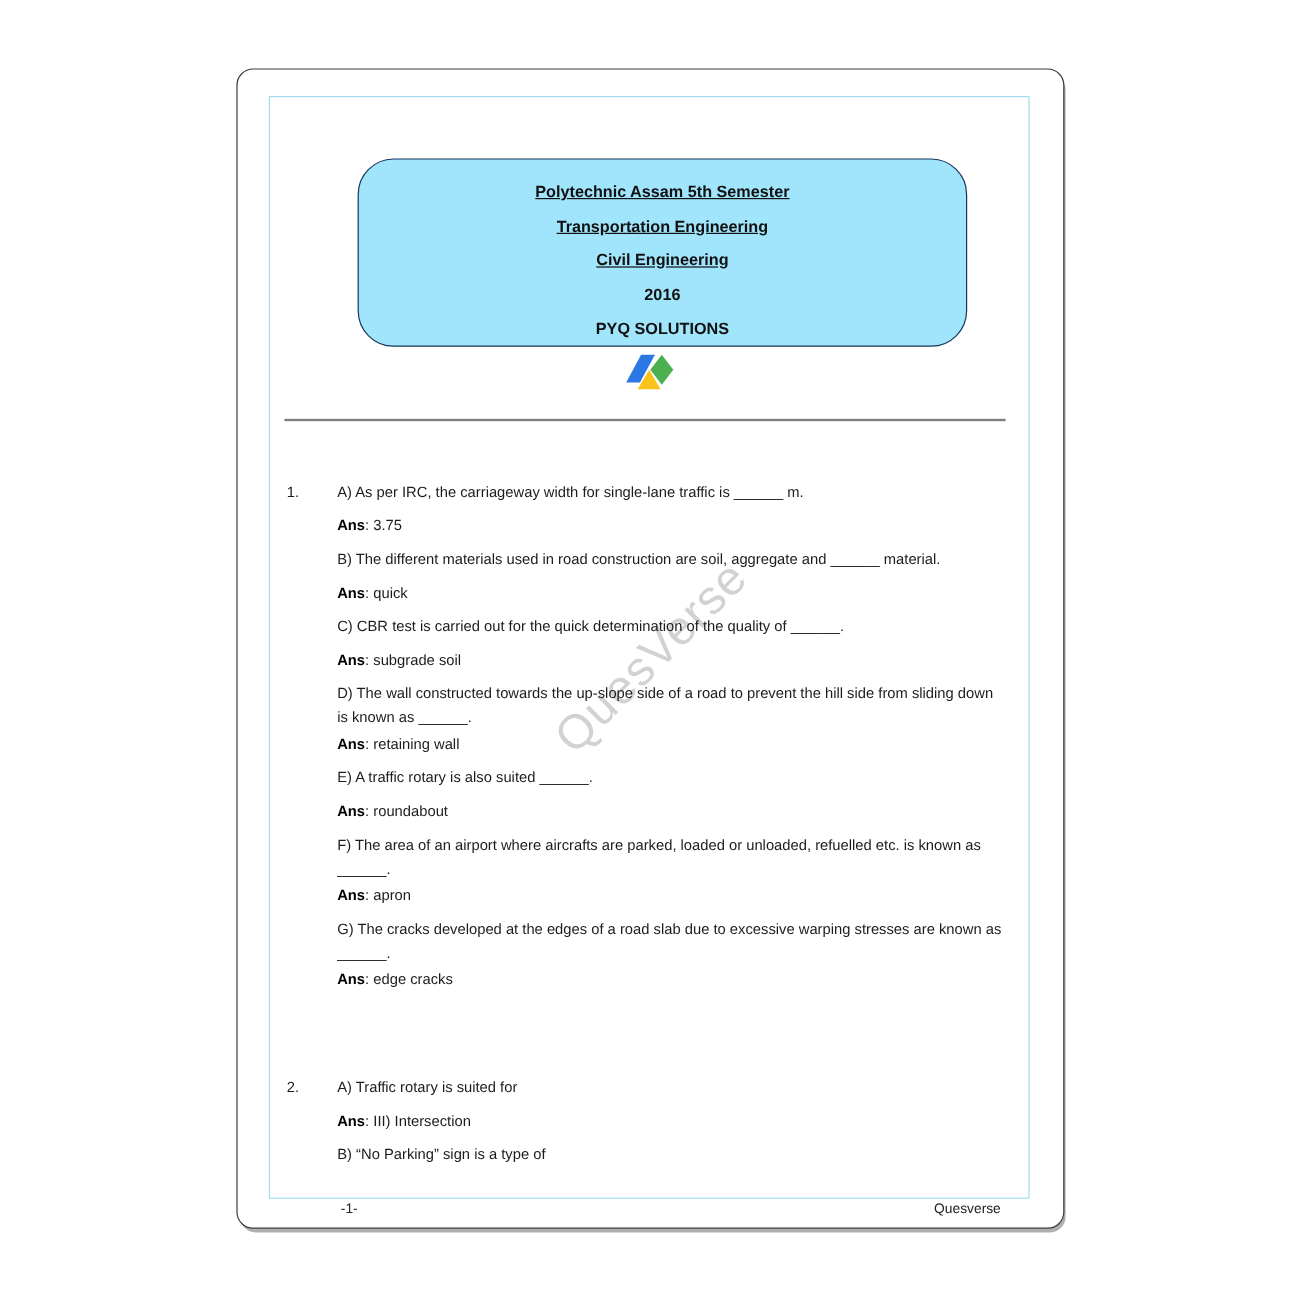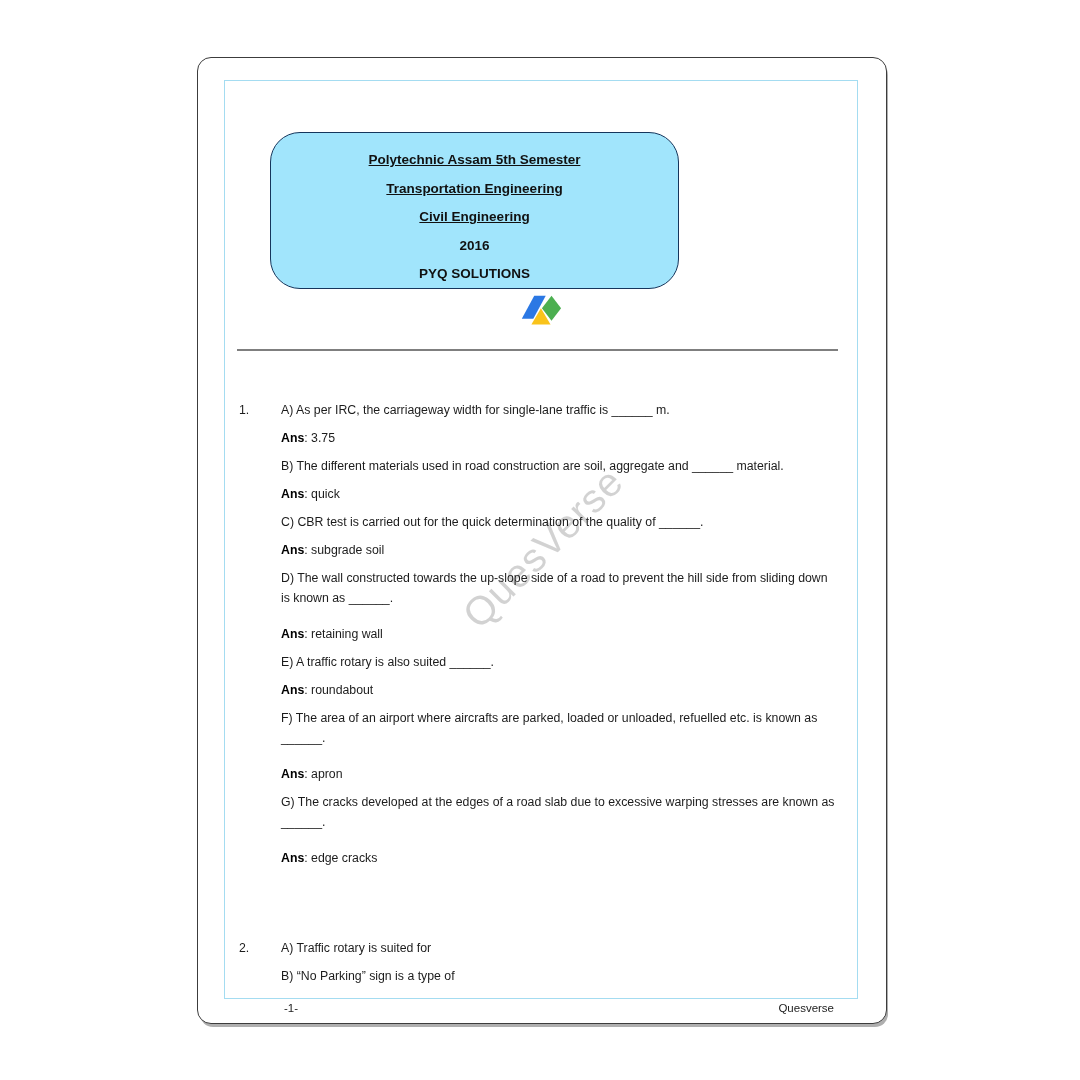--- a/index.html
+++ b/index.html
@@ -10,21 +10,21 @@
   .page{
     position:absolute;left:197px;top:57px;width:688px;height:965px;
     border:1.5px solid var(--page-border,#3c3c3c);border-radius:14px;background:#fff;
     box-shadow:2px 4px 0 -1px rgba(110,110,110,.55);
   }
   .inner-frame{
     position:absolute;left:26px;top:22px;width:632px;height:917px;
     border:1px solid var(--inner-frame,#a4dcf1);pointer-events:none;
   }
   .header-box{
-    position:absolute;left:72px;top:74px;width:409px;height:157px;
+    position:absolute;left:100px;top:74px;width:508px;height:157px;
     background:var(--header-fill,#a1e5fc);
     border:1.6px solid var(--header-border,#16365c);border-radius:30px;
     box-sizing:border-box;padding-top:13px;text-align:center;
     font-size:13.5px;font-weight:700;color:#111;
   }
   .hline{line-height:28.5px;}
   .hline.u{text-decoration:underline;}
   .logo{position:absolute;left:319px;top:234px;width:46px;height:40px;}
   .rule{position:absolute;left:39px;top:291px;width:601px;height:2px;background:var(--rule,#7f7f7f);}
   .watermark{
@@ -36,21 +36,21 @@
     position:absolute;left:41px;top:342px;width:606px;z-index:1;
     font-size:12.3px;line-height:20px;color:var(--text,#1c1c1c);
   }
   .qblock{display:flex;}
   .qblock + .qblock{margin-top:70px;}
   .qnum{width:42px;flex:0 0 42px;}
   .qbody{flex:1;}
   .qbody > div{margin-top:8px;}
   .qbody > div:first-child{margin-top:0;}
   .qtext{white-space:pre-line;}
-  .ans.tight{margin-top:16px;}
+  .ans.tight{margin-top:2px;}
   .ans-label{font-weight:700;color:#000000;}
   .footer{
     position:absolute;left:86px;right:52px;top:944px;
     display:flex;justify-content:space-between;
     font-size:11.5px;color:#222;
   }
 </style>
 </head>
 <body>
 
@@ -97,20 +97,21 @@
           <div class="ans tight"><span class="ans-label">Ans</span><span>: apron</span></div>
           <div class="qtext">G) The cracks developed at the edges of a road slab due to excessive warping stresses are known as
 ______.</div>
           <div class="ans tight"><span class="ans-label">Ans</span><span>: edge cracks</span></div>
         </div>
       </div>
       <div class="qblock">
         <div class="qnum">2.</div>
         <div class="qbody">
           <div class="qtext">A) Traffic rotary is suited for</div>
+          <div class="ans"><span class="ans-label">Ans</span><span>: III) Intersection</span></div>
           <div class="qtext">B) “No Parking” sign is a type of</div>
         </div>
       </div>
     </div>
 
   <div class="footer">
     <span>-1-</span>
     <span>Quesverse</span>
   </div>
 </div>

